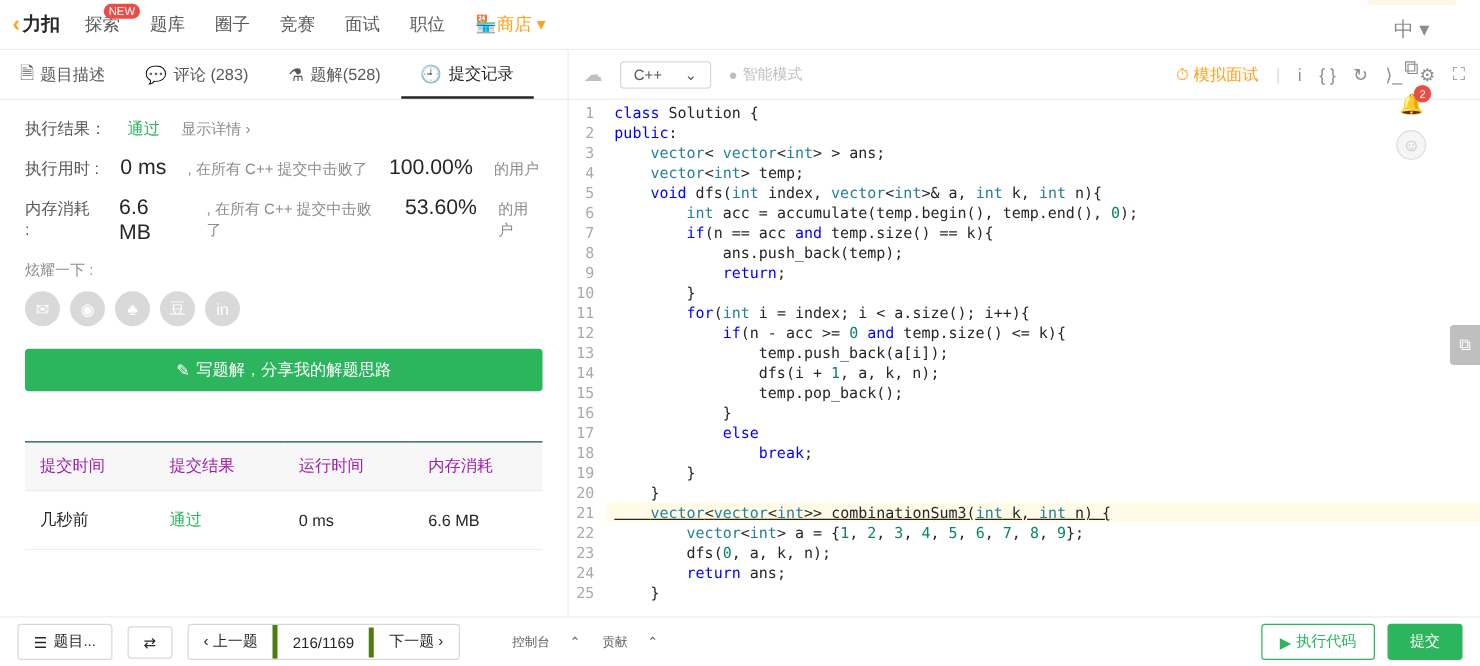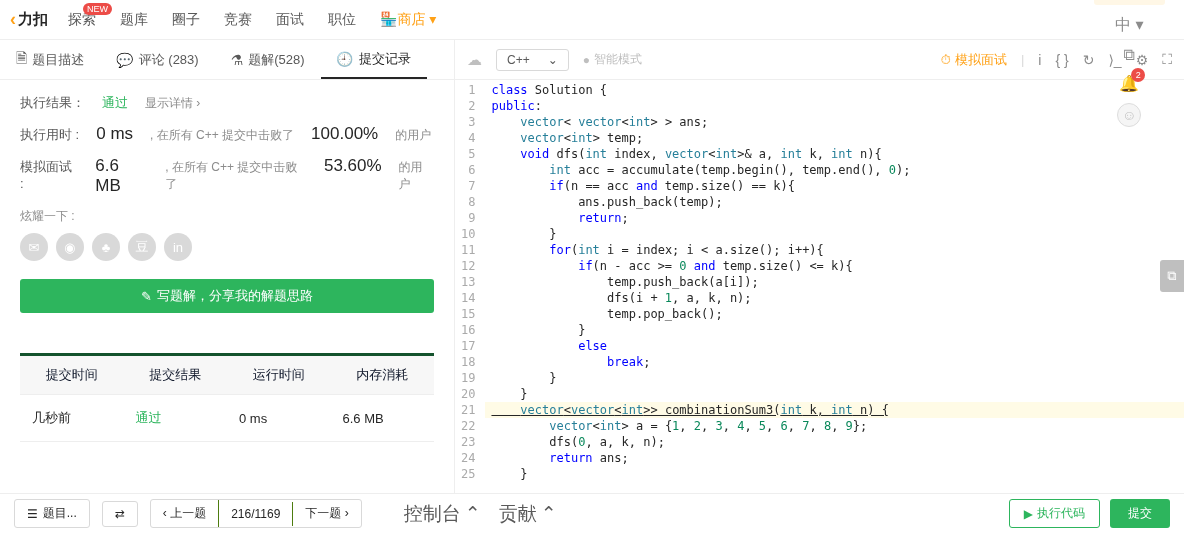--- a/index.html
+++ b/index.html
@@ -28,49 +28,49 @@
 .pass-text { color: #2db55d; }
 .detail-link { color: #8c8c8c; font-size: 12px; }
 .stat-val { font-size: 17px; color: #262626; }
 .stat-desc { color: #8c8c8c; font-size: 12px; }
 .pct { font-size: 17px; color: #262626; }
 .share-label { color: #8c8c8c; font-size: 12px; margin-top: 6px; margin-bottom: 8px; }
 .share-icons { display: flex; gap: 8px; margin-bottom: 18px; }
 .sicon { width: 28px; height: 28px; border-radius: 50%; background: #d9d9d9; color: #fff; display: flex; align-items: center; justify-content: center; font-size: 13px; }
 .green-btn { background: #2db55d; color: #fff; text-align: center; padding: 8px; border-radius: 3px; font-size: 13px; cursor: pointer; display:flex; align-items:center; justify-content:center; gap:5px;}
 .tbl { width: 100%; border-collapse: collapse; margin-top: 40px; }
-.tbl th { background: #f7f7f7; text-align: center; padding: 10px 12px; font-weight: normal; color: #0f172a; font-size: 13px; border-top: 3px solid #14532d; border-bottom: 1px solid #eee; }
+.tbl th { background: #f7f7f7; text-align: left; padding: 10px 12px; font-weight: normal; color: #a21caf; font-size: 13px; border-top: 1px solid #14532d; border-bottom: 1px solid #eee; }
 .tbl td { padding: 14px 12px; border-bottom: 1px solid #eee; font-size: 13px; }
 .right-panel { flex: 1; display: flex; flex-direction: column; }
 .editor-toolbar { height: 40px; border-bottom: 1px solid #eee; display: flex; align-items: center; padding: 0 12px; gap: 14px; }
 .lang-select { border: 1px solid #d9d9d9; border-radius: 3px; padding: 3px 10px; font-size: 12px; color: #595959; display: flex; align-items: center; gap: 18px; }
 .smart-mode { color: #bfbfbf; font-size: 12px; display:flex; align-items:center; gap:4px;}
 .cloud-icn { color: #bfbfbf; font-size: 15px; }
 .toolbar-right { margin-left: auto; display: flex; align-items: center; gap: 14px; color: #8c8c8c; }
 .mock { color: #ffa116; font-size: 13px; display:flex; align-items:center; gap:4px;}
 .tb-icon { font-size: 14px; cursor: pointer; }
 .editor { flex: 1; display: flex; font-family: Consolas, Menlo, monospace; font-size: 12px; overflow: auto; position: relative; }
 .gutter { background: #fff; color: #aaa; text-align: right; padding: 2px 10px 2px 6px; user-select: none; line-height: 16px; }
 .code { flex: 1; padding: 2px 0; line-height: 16px; white-space: pre; }
 .code-line { padding: 0 6px; }
 .code-line.hl { background: #fffbe6; text-decoration: underline; }
 .kw { color: #0000ff; }
 .ty { color: #267f99; }
 .nm { color: #09885a; }
 .bottom-bar { height: 40px; border-top: 1px solid #eee; display: flex; align-items: center; padding: 0 14px; gap: 12px; }
 .bb-btn { border: 1px solid #d9d9d9; border-radius: 3px; padding: 5px 12px; font-size: 12px; display: flex; align-items: center; gap: 5px; cursor: pointer; }
 .bb-group { display: flex; align-items: center; border: 1px solid #d9d9d9; border-radius: 3px; overflow: hidden; }
-.bb-group > * { padding: 5px 12px; font-size: 12px; border-right: 1px solid #4d7c0f; }
+.bb-group > * { padding: 5px 12px; font-size: 12px; border-right: 4px solid #4d7c0f; }
 .bb-group > *:last-child { border-right: none; }
 .bb-right { margin-left: auto; display: flex; gap: 10px; }
 .run-btn { border: 1px solid #2db55d; color: #2db55d; border-radius: 3px; padding: 5px 14px; font-size: 12px; display:flex; align-items:center; gap:4px;}
 .submit-btn { background: #2db55d; color: #fff; border-radius: 3px; padding: 5px 18px; font-size: 12px; border: none; }
 .side-tab { position: absolute; right: 0; top: 260px; width: 24px; height: 32px; background: #bfbfbf; border-radius: 3px 0 0 3px; display:flex; align-items:center; justify-content:center; color:#fff;}
 .console-row { display: flex; gap: 18px; align-items: center; }
-.console-item { color: #595959; font-size: 19px; display: flex; align-items: center; gap: 4px; }
+.console-item { color: #595959; font-size: 10px; display: flex; align-items: center; gap: 16px; }
 </style>
 </head>
 <body>
 
 <div class="nav">
   <div class="logo">
     <span class="logo-chevron">‹</span>
     <span>力扣</span>
   </div>
   <div class="nav-item"><span>探索</span><span class="new-badge">NEW</span></div>
@@ -121,21 +121,21 @@
         <span class="detail-link">显示详情 ›</span>
       </div>
       <div class="result-row">
         <span>执行用时 :</span>
         <span class="stat-val">0 ms</span>
         <span class="stat-desc">, 在所有 C++ 提交中击败了</span>
         <span class="pct">100.00%</span>
         <span class="stat-desc">的用户</span>
       </div>
       <div class="result-row">
-        <span>模拟面试 :</span>
+        <span>内存消耗 :</span>
         <span class="stat-val">6.6 MB</span>
         <span class="stat-desc">, 在所有 C++ 提交中击败了</span>
         <span class="pct">53.60%</span>
         <span class="stat-desc">的用户</span>
       </div>
       <div class="share-label">炫耀一下 :</div>
       <div class="share-icons">
         <div class="sicon">✉</div>
         <div class="sicon">◉</div>
         <div class="sicon">♣</div>

